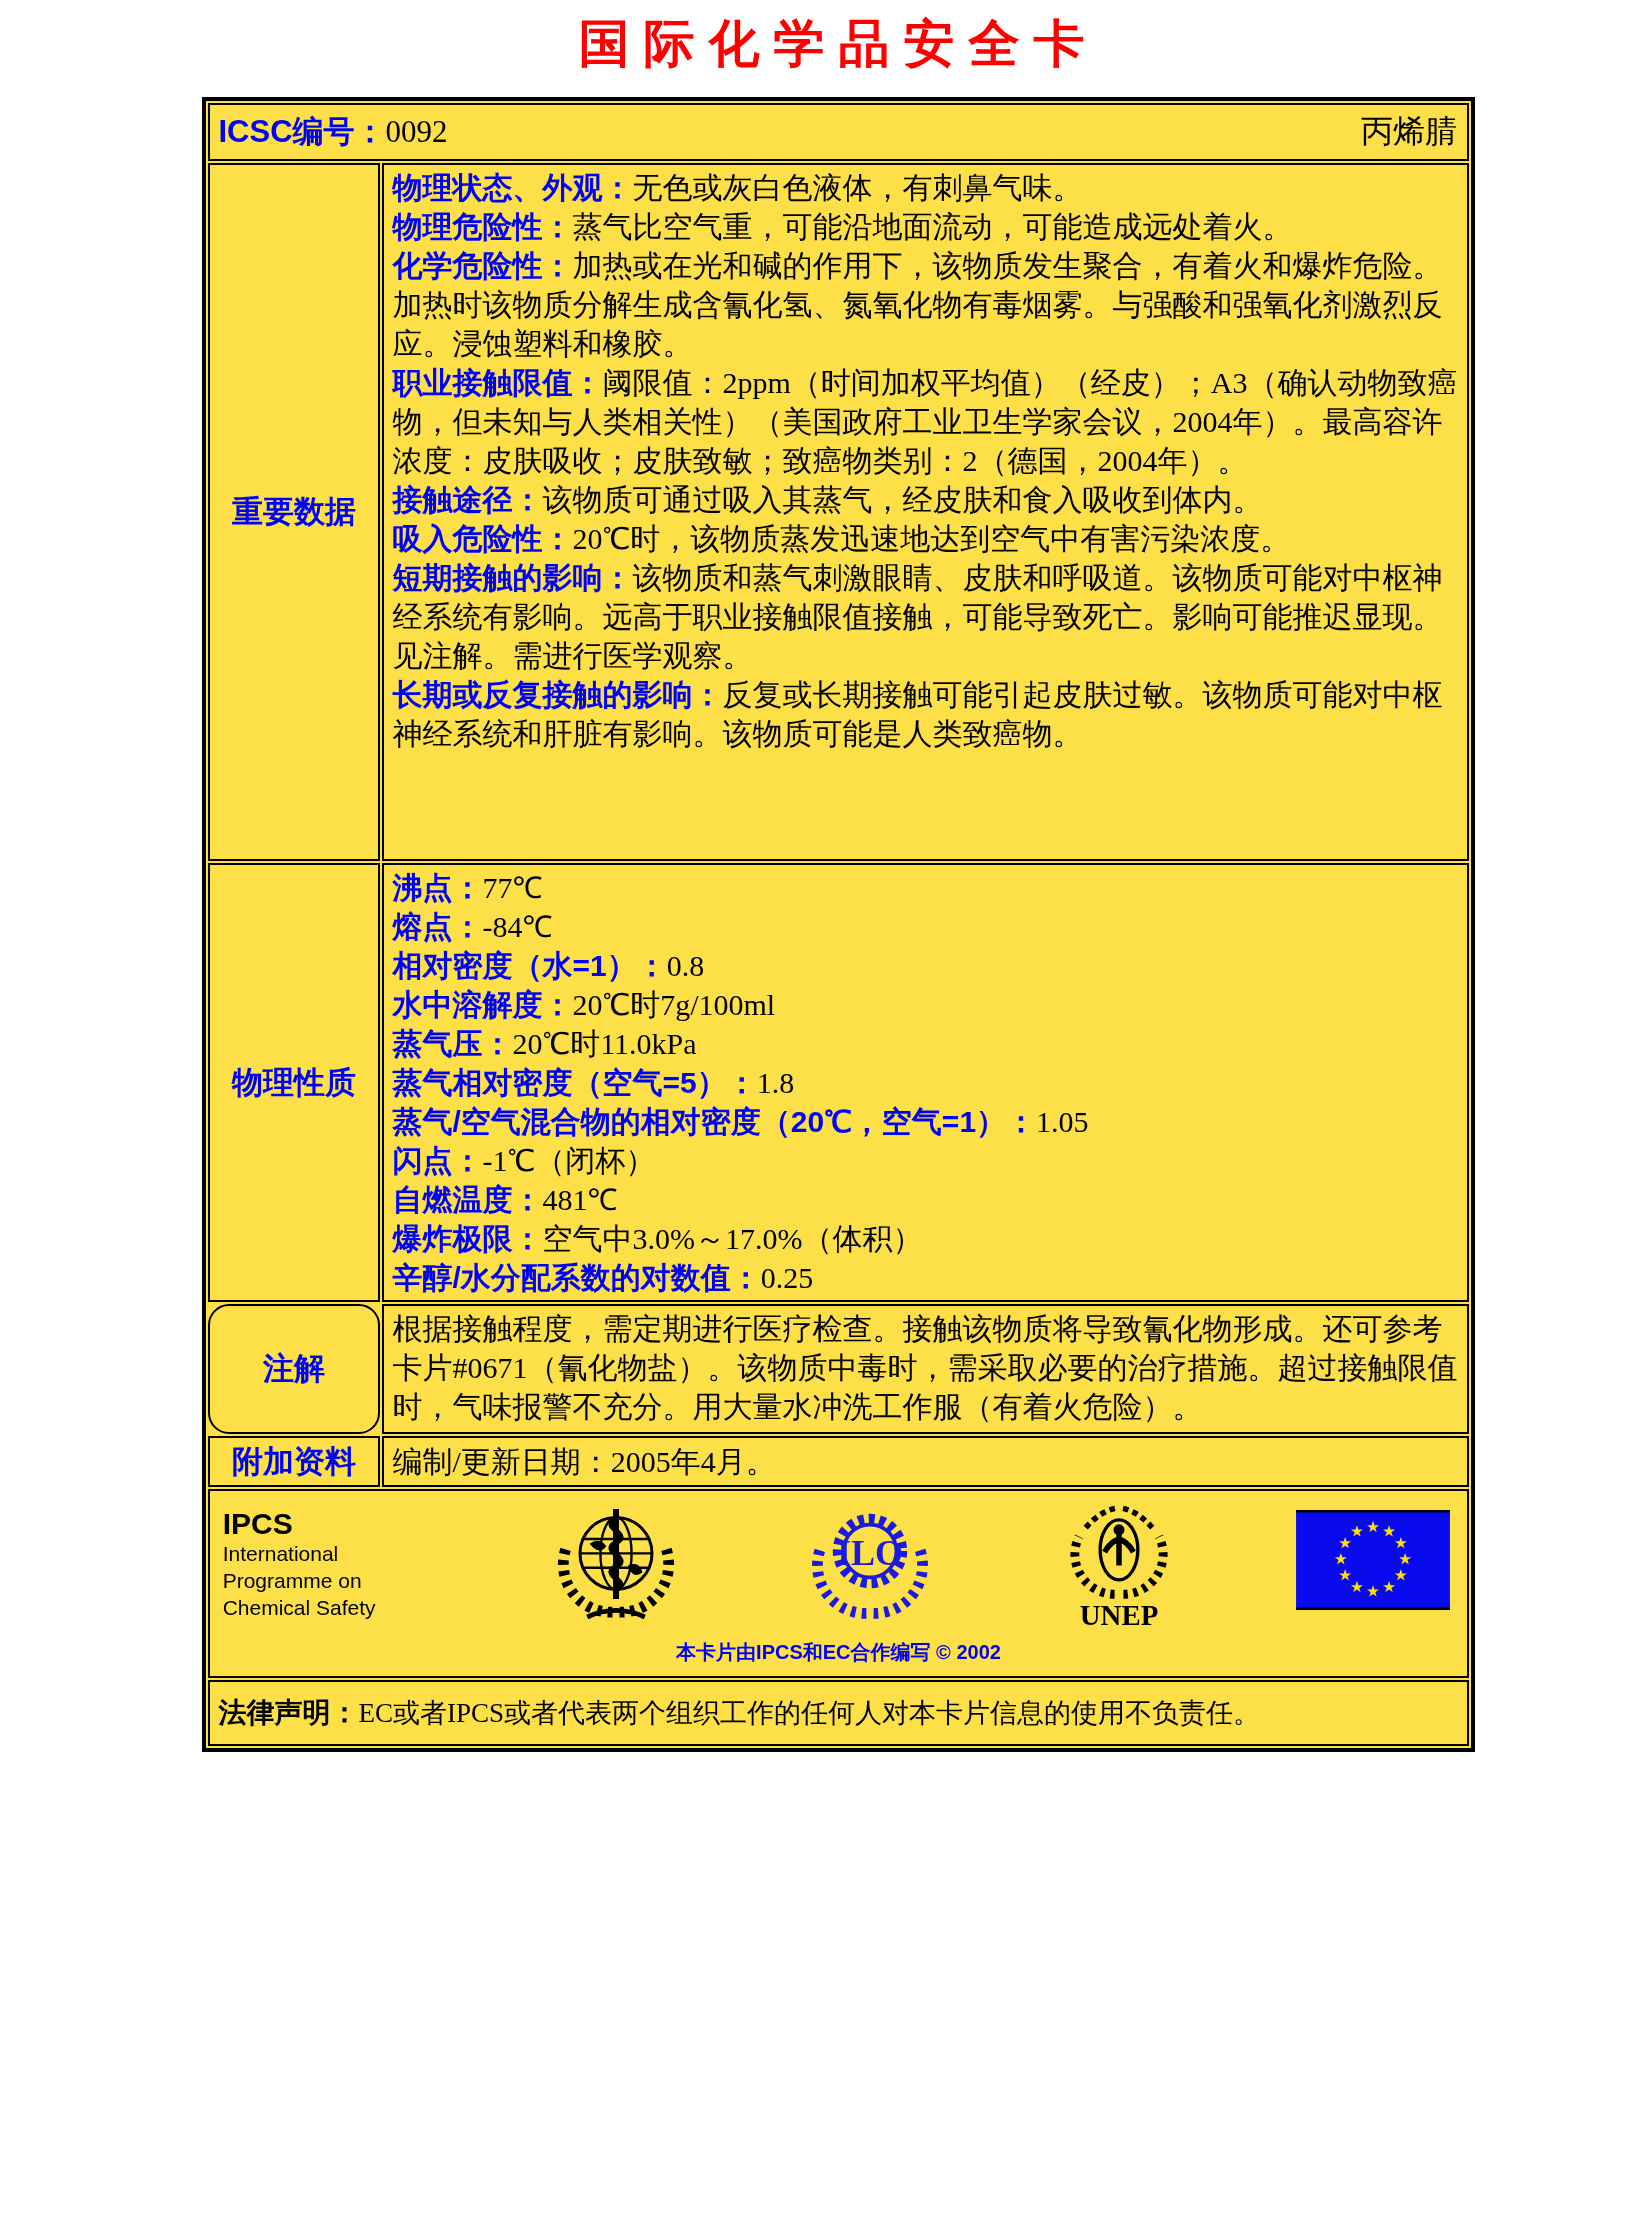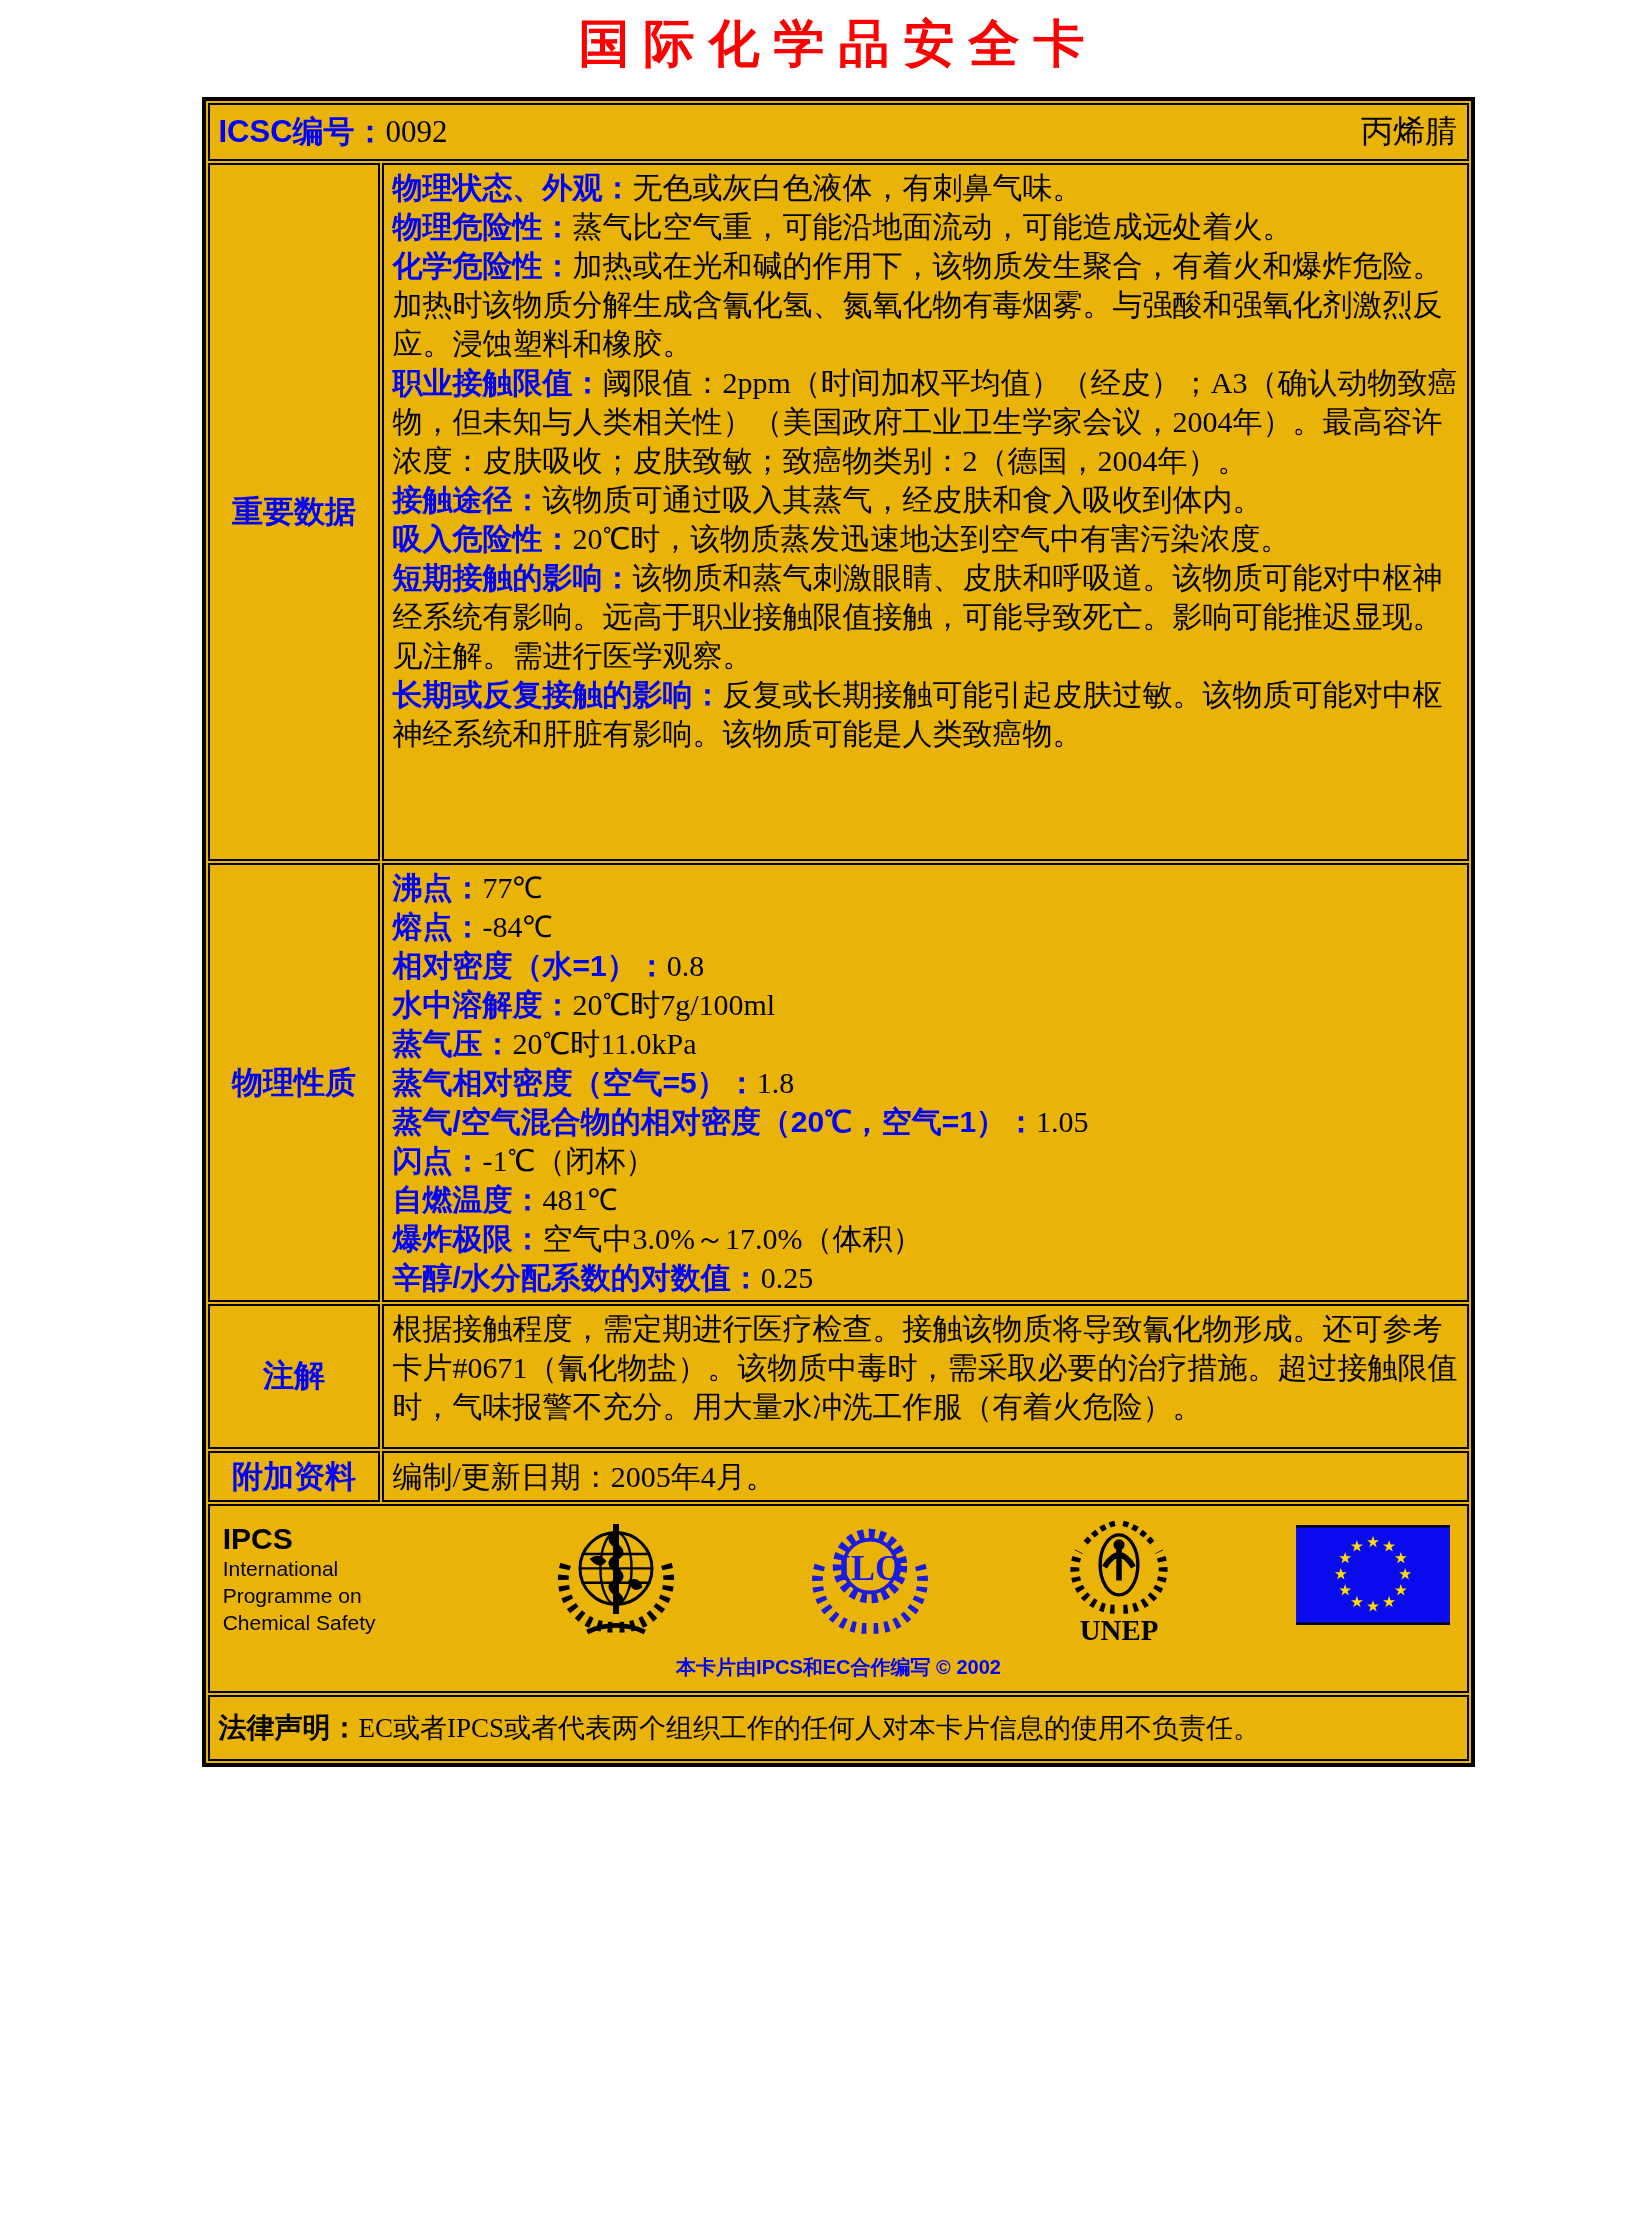--- a/index.html
+++ b/index.html
@@ -21,21 +21,21 @@
     font-family: "Liberation Sans", sans-serif;
     font-weight: bold;
     font-size: 51px;
     letter-spacing: 14px;
   }
   table.card {
     width: 100%;
     border-collapse: separate;
     border-spacing: 2.8px;
     border: 4.2px solid #000;
-    background: #eab308;
+    background: #fde047;
   }
   td {
     border: 2.1px solid #000;
     padding: 2.8px 8.5px;
     vertical-align: top;
   }
   td.label-cell {
     width: 172px;
     text-align: center;
     vertical-align: middle;
@@ -152,21 +152,21 @@
         <p><span class="blue-label">蒸气/空气混合物的相对密度（20℃，空气=1）：</span><span>1.05</span></p>
         <p><span class="blue-label">闪点：</span><span>-1℃（闭杯）</span></p>
         <p><span class="blue-label">自燃温度：</span><span>481℃</span></p>
         <p><span class="blue-label">爆炸极限：</span><span>空气中3.0%～17.0%（体积）</span></p>
         <p><span class="blue-label">辛醇/水分配系数的对数值：</span><span>0.25</span></p>
       </td>
     </tr>
 
 
     <tr>
-      <td class="label-cell" style="height:145px;">注解</td>
+      <td class="label-cell" style="height:130px;border-radius:21px;">注解</td>
       <td class="content">
         <p>根据接触程度，需定期进行医疗检查。接触该物质将导致氰化物形成。还可参考卡片#0671（氰化物盐）。该物质中毒时，需采取必要的治疗措施。超过接触限值时，气味报警不充分。用大量水冲洗工作服（有着火危险）。</p>
       </td>
     </tr>
 
     <tr>
       <td class="label-cell" style="height:41px;">附加资料</td>
       <td class="content v-mid">
         <p>编制/更新日期：2005年4月。</p>
       </td>

